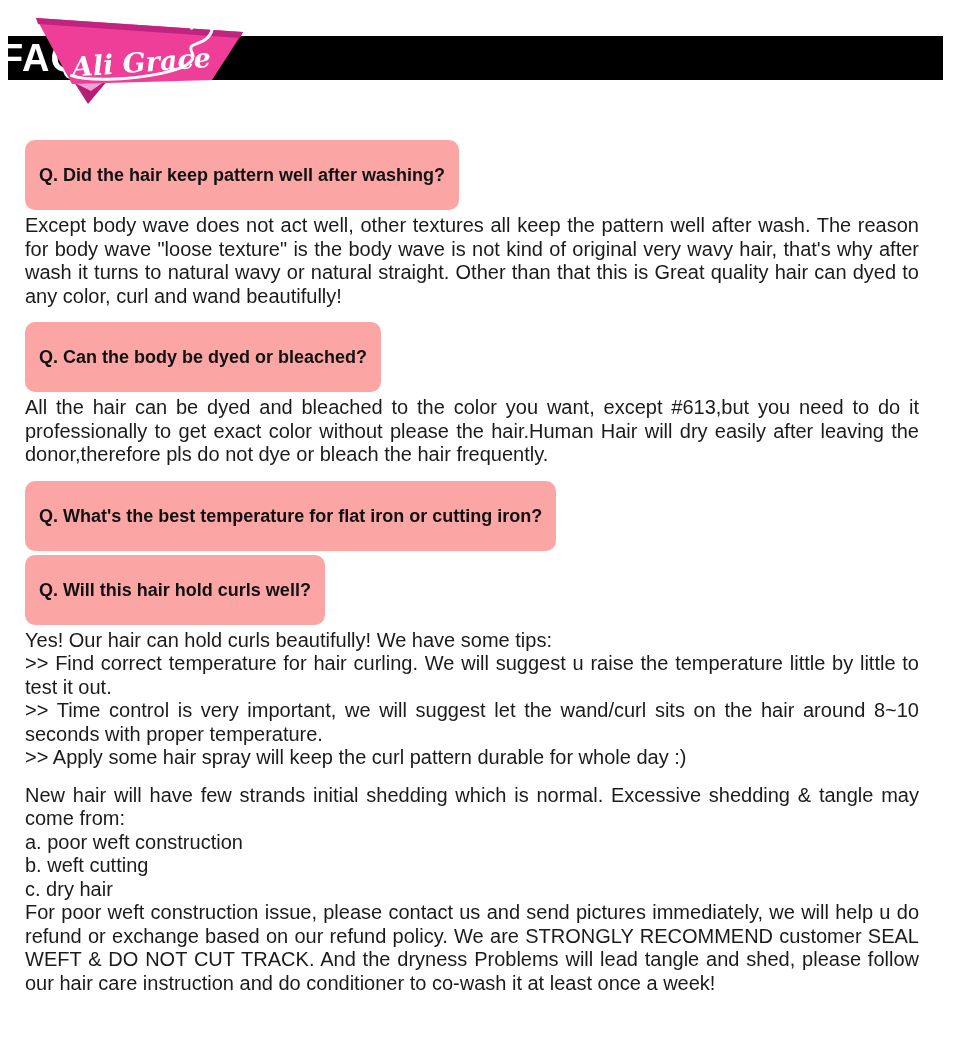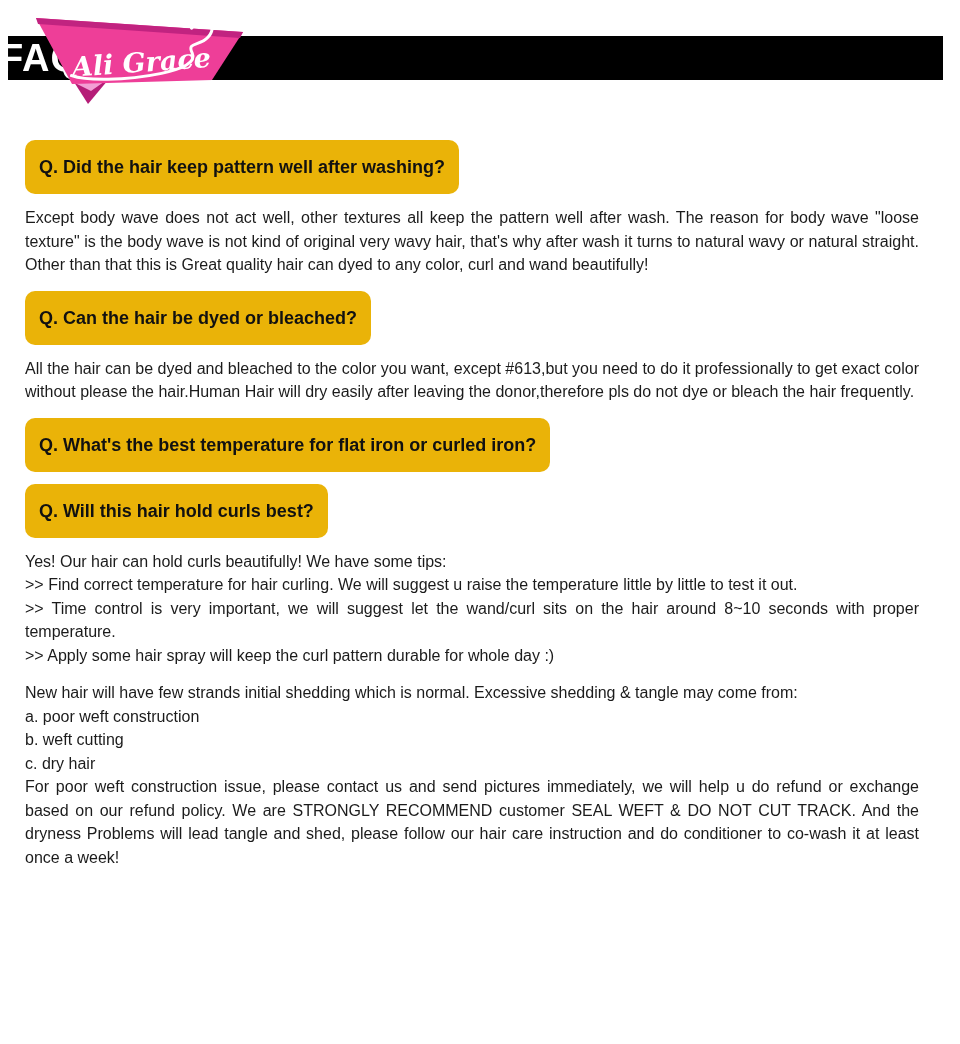--- a/index.html
+++ b/index.html
@@ -52,35 +52,35 @@
     z-index: 2;
   }
 
   
   .content {
     padding: 0 25px;
   }
   .faq-question {
     width: fit-content;
     max-width: 100%;
-    margin: 0 0 12px 0;
-    background: #eab308;
+    margin: 0 0 4px 0;
+    background: #fca5a5;
     border-radius: 10px;
-    padding: 8px 14px;
+    padding: 16px 14px;
     line-height: 38px;
     font-size: 18px;
     font-weight: bold;
     color: #111111;
   }
   .faq-item:first-child .faq-question {
     margin-top: 30px;
   }
   .faq-answer {
     margin: 0 16px 14px 0;
-    font-size: 16px;
+    font-size: 20px;
     line-height: 23.5px;
     color: #1b1b1b;
     text-align: justify;
     white-space: pre-line;
   }
 </style>
 </head>
 <body>
 
 <div class="page">
@@ -108,30 +108,30 @@
   </div>
 
   <div class="content">
 
     <section class="faq-item">
       <h3 class="faq-question">Q. Did the hair keep pattern well after washing?</h3>
       <p class="faq-answer">Except body wave does not act well, other textures all keep the pattern well after wash. The reason for body wave "loose texture" is the body wave is not kind of original very wavy hair, that's why after wash it turns to natural wavy or natural straight. Other than that this is Great quality hair can dyed to any color, curl and wand beautifully!</p>
     </section>
 
     <section class="faq-item">
-      <h3 class="faq-question">Q. Can the hair be dyed or bleached?</h3>
+      <h3 class="faq-question">Q. Can the body be dyed or bleached?</h3>
       <p class="faq-answer">All the hair can be dyed and bleached to the color you want, except #613,but you need to do it professionally to get exact color without please the hair.Human Hair will dry easily after leaving the donor,therefore pls do not dye or bleach the hair frequently.</p>
     </section>
 
     <section class="faq-item">
-      <h3 class="faq-question">Q. What's the best temperature for flat iron or curled iron?</h3>
+      <h3 class="faq-question">Q. What's the best temperature for flat iron or cutting iron?</h3>
     </section>
 
     <section class="faq-item">
-      <h3 class="faq-question">Q. Will this hair hold curls best?</h3>
+      <h3 class="faq-question">Q. Will this hair hold curls well?</h3>
       <p class="faq-answer">Yes! Our hair can hold curls beautifully! We have some tips:
 &gt;&gt; Find correct temperature for hair curling. We will suggest u raise the temperature little by little to test it out.
 &gt;&gt; Time control is very important, we will suggest let the wand/curl sits on the hair around 8~10 seconds with proper temperature.
 &gt;&gt; Apply some hair spray will keep the curl pattern durable for whole day :)</p>
     </section>
 
     <section class="faq-item">
       <p class="faq-answer">New hair will have few strands initial shedding which is normal. Excessive shedding &amp; tangle may come from:
 a. poor weft construction
 b. weft cutting

